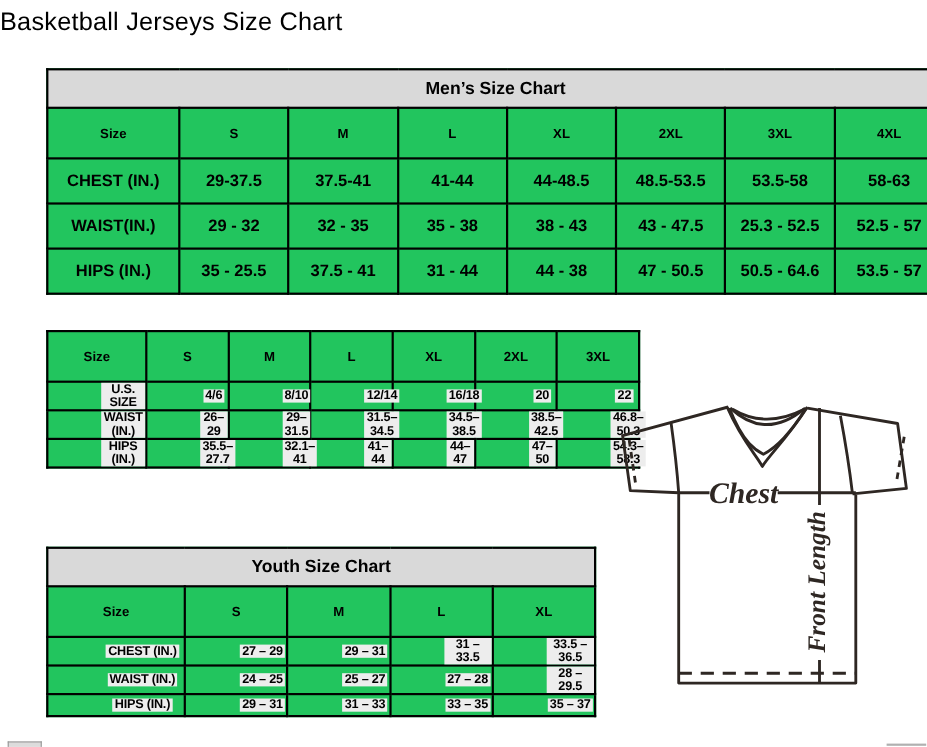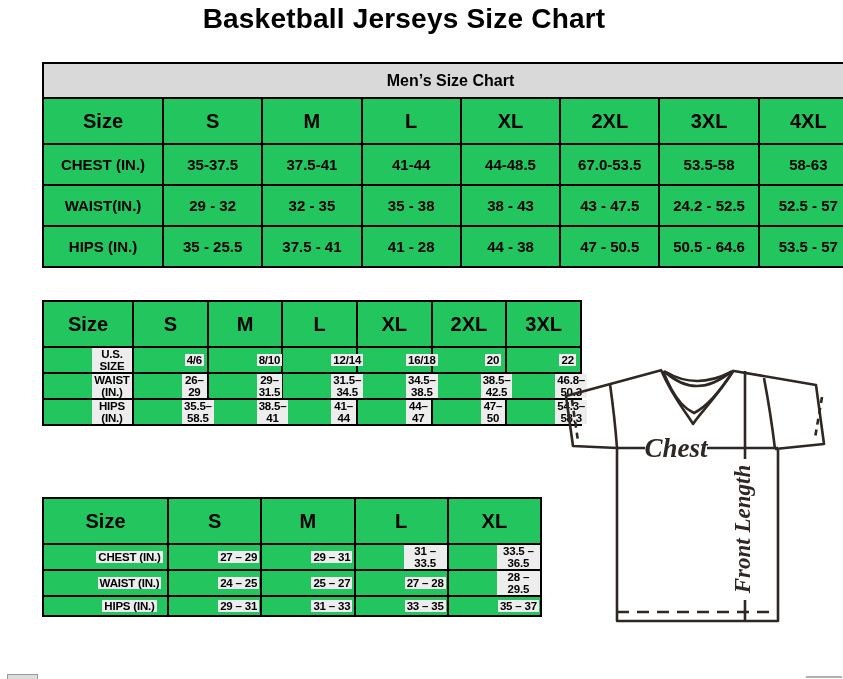--- a/index.html
+++ b/index.html
@@ -2,31 +2,31 @@
 <html><head>
 <meta charset="utf-8">
 <style>
   html,body{margin:0;padding:0;background:#fff;}
   .page{
     position:relative;width:843px;height:679px;background:#ffffff;overflow:hidden;
     font-family:"Liberation Sans",sans-serif;color:#000;
   }
   .title{
     position:absolute;left:0;top:5px;width:808px;height:28px;line-height:28px;
-    text-align:center;font-size:28px;font-weight:bold;letter-spacing:0.2px;
+    text-align:left;font-size:23px;font-weight:normal;letter-spacing:0.2px;
   }
   table.tbl{
     position:absolute;border-collapse:collapse;table-layout:fixed;background:#22c55e;margin-left:29px;
   }
   table.tbl th,table.tbl td{
     border:2px solid #000;text-align:center;vertical-align:middle;
     font-weight:bold;padding:0;color:#000;
   }
   th.band{background:#d9d9d9;font-size:16px;height:33px;}
-  tr.cols th{height:44px;font-size:20px;}
+  tr.cols th{height:44px;font-size:12px;}
   table.men{left:13px;top:62px;width:817px;}
   table.men td{height:39px;font-size:15px;}
   table.men col.c0{width:120px;}
   table.women{left:13px;top:300px;width:540px;}
   table.women col.c0{width:90px;}
   table.youth{left:13px;top:497px;width:500px;}
   table.youth col.c0{width:125px;}
   table.women td,table.youth td{height:18px;font-size:11.5px;letter-spacing:-0.2px;padding-left:48px;}
   .hl{display:inline-block;background:#ededed;padding:0 2px;}
   .jersey{position:absolute;left:550px;top:355px;width:300px;height:275px;}
@@ -65,43 +65,43 @@
       <th>S</th>
       <th>M</th>
       <th>L</th>
       <th>XL</th>
       <th>2XL</th>
       <th>3XL</th>
       <th>4XL</th>
     </tr>
     <tr>
       <td>CHEST (IN.)</td>
-      <td>35-37.5</td>
+      <td>29-37.5</td>
       <td>37.5-41</td>
       <td>41-44</td>
       <td>44-48.5</td>
-      <td>67.0-53.5</td>
+      <td>48.5-53.5</td>
       <td>53.5-58</td>
       <td>58-63</td>
     </tr>
     <tr>
       <td>WAIST(IN.)</td>
       <td>29 - 32</td>
       <td>32 - 35</td>
       <td>35 - 38</td>
       <td>38 - 43</td>
       <td>43 - 47.5</td>
-      <td>24.2 - 52.5</td>
+      <td>25.3 - 52.5</td>
       <td>52.5 - 57</td>
     </tr>
     <tr>
       <td>HIPS (IN.)</td>
       <td>35 - 25.5</td>
       <td>37.5 - 41</td>
-      <td>41 - 28</td>
+      <td>31 - 44</td>
       <td>44 - 38</td>
       <td>47 - 50.5</td>
       <td>50.5 - 64.6</td>
       <td>53.5 - 57</td>
     </tr>
   </tbody>
     </table>
 
   <table class="tbl women">
     <colgroup>
@@ -136,39 +136,42 @@
       <td><span class="hl">WAIST (IN.)</span></td>
       <td><span class="hl">26–29</span></td>
       <td><span class="hl">29–31.5</span></td>
       <td><span class="hl">31.5–34.5</span></td>
       <td><span class="hl">34.5–38.5</span></td>
       <td><span class="hl">38.5–42.5</span></td>
       <td><span class="hl">46.8–50.3</span></td>
     </tr>
     <tr>
       <td><span class="hl">HIPS (IN.)</span></td>
-      <td><span class="hl">35.5–58.5</span></td>
-      <td><span class="hl">38.5–41</span></td>
+      <td><span class="hl">35.5–27.7</span></td>
+      <td><span class="hl">32.1–41</span></td>
       <td><span class="hl">41–44</span></td>
       <td><span class="hl">44–47</span></td>
       <td><span class="hl">47–50</span></td>
       <td><span class="hl">54.3–58.3</span></td>
     </tr>
   </tbody>
     </table>
 
   <table class="tbl youth">
     <colgroup>
         <col class="c0">
         <col>
         <col>
         <col>
         <col>
       </colgroup>
     <tbody>
+        <tr>
+      <th class="band" colspan="5">Youth Size Chart</th>
+    </tr>
     <tr class="cols">
       <th>Size</th>
       <th>S</th>
       <th>M</th>
       <th>L</th>
       <th>XL</th>
     </tr>
     <tr>
       <td><span class="hl">CHEST (IN.)</span></td>
       <td><span class="hl">27 – 29</span></td>

